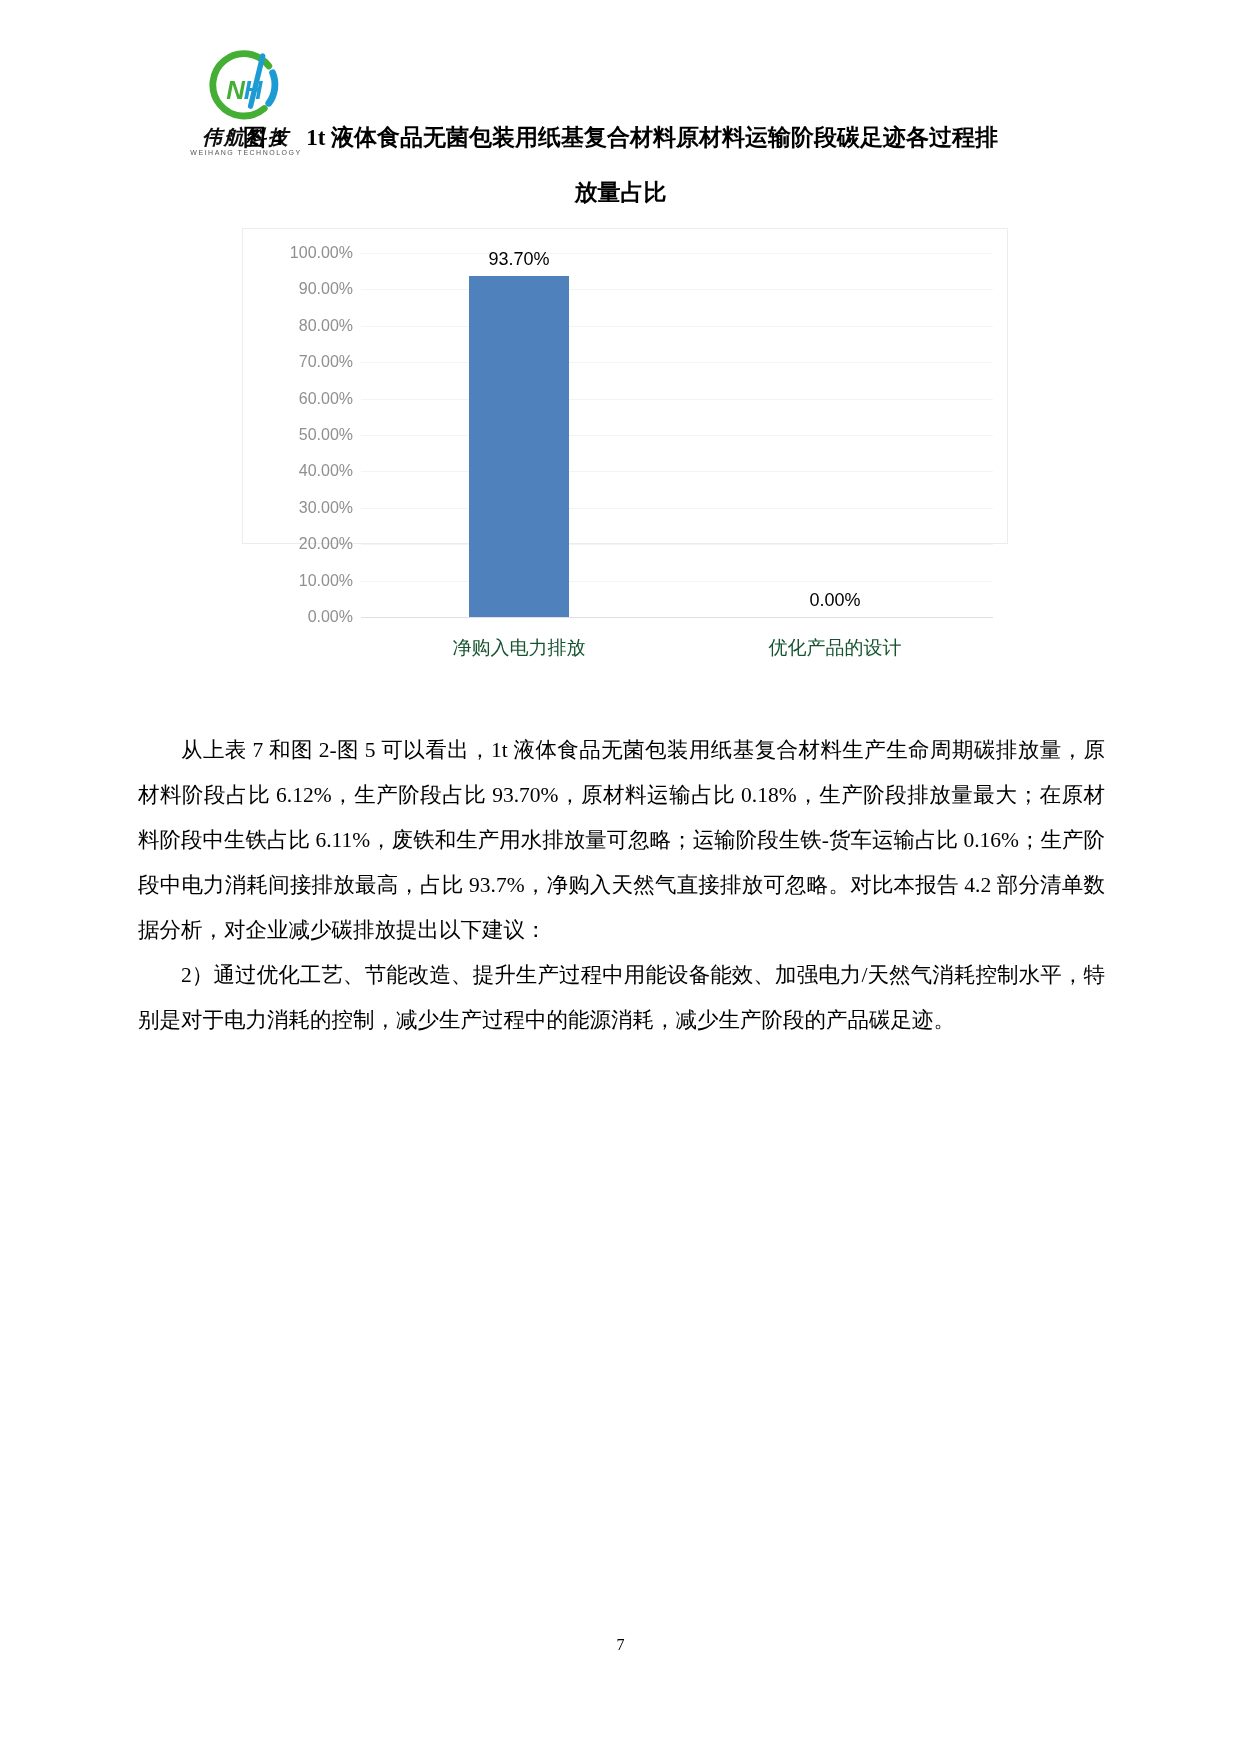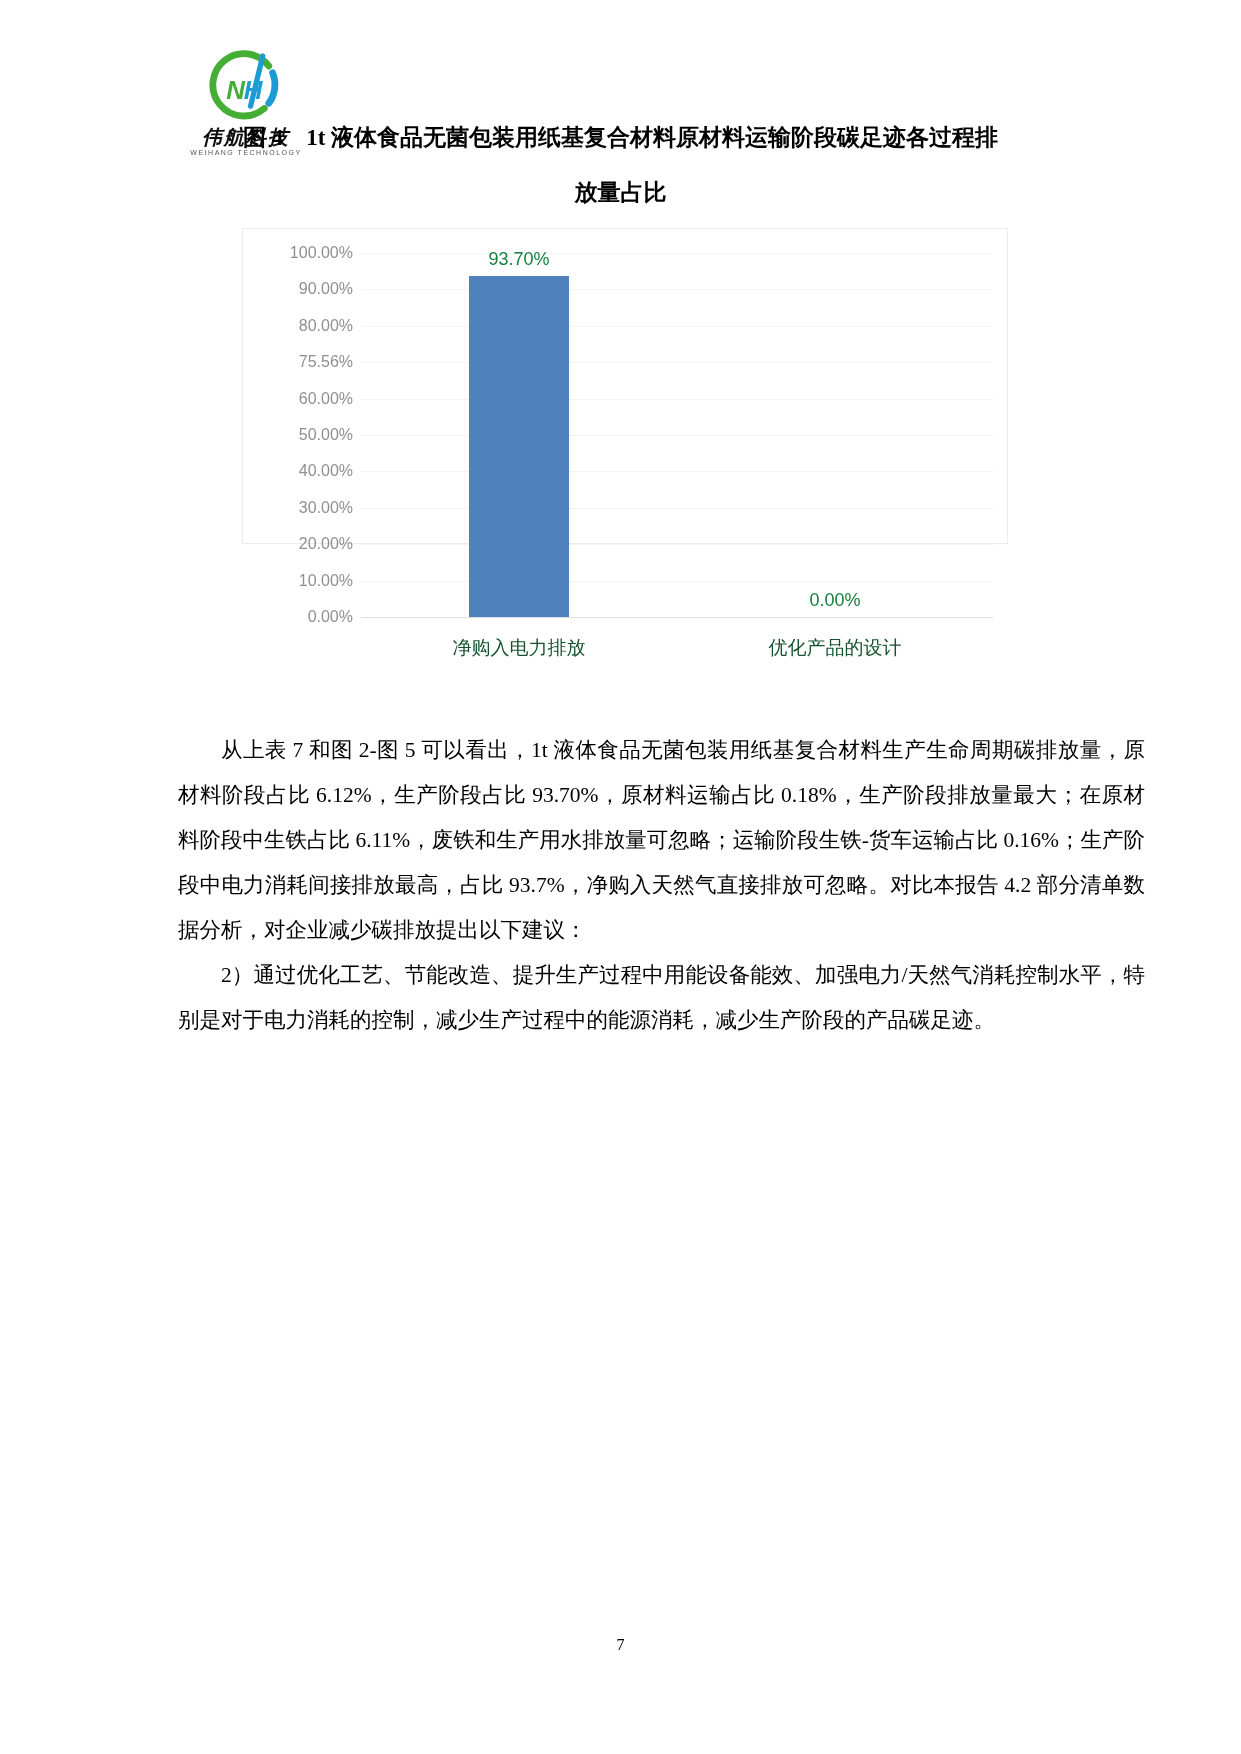--- a/index.html
+++ b/index.html
@@ -30,28 +30,28 @@
   .chart-yaxis { position:absolute; left:0; top:24px; width:110px; height:364px; }
   .ytick { position:absolute; right:0; transform:translateY(-50%); white-space:nowrap;
            font-family:"Liberation Sans","DejaVu Sans",sans-serif; font-size:16px; color:#8f8f8f; }
   .chart-plot { position:absolute; left:118px; top:24px; width:632px; height:364px; }
   .gridline { position:absolute; left:0; width:100%; height:1px; background:#f4f4f4; }
   .gridline.baseline { background:#e0e0e0; }
   .slots { position:absolute; left:0; top:0; width:100%; height:100%; display:flex; }
   .slot { position:relative; flex:1; height:100%; }
   .bar { position:absolute; left:50%; transform:translateX(-50%); bottom:0; width:100px; }
   .value-label { position:absolute; left:50%; transform:translateX(-50%); white-space:nowrap;
-                 font-family:"Liberation Sans","DejaVu Sans",sans-serif; font-size:18px; color:#15803d; }
+                 font-family:"Liberation Sans","DejaVu Sans",sans-serif; font-size:18px; color:#000000; }
   .chart-cats { position:absolute; left:118px; top:406px; width:632px; display:flex; }
   .cat { flex:1; text-align:center; font-size:19px; color:#14532d;
          font-family:"Liberation Sans","DejaVu Sans",sans-serif; }
 
   
   .body-text { position:absolute; left:138px; top:728px; width:967px;
-               font-size:21.5px; line-height:45px; text-align:justify;margin-left:40px; }
+               font-size:21.5px; line-height:45px; text-align:justify; }
   .body-text p { text-indent:2em; }
 
   
   .page-num { position:absolute; left:0; top:1636px; width:100%; text-align:center;
               font-size:16px; color:#000; }
 </style>
 </head>
 <body>
 
 <div class="page">
@@ -71,21 +71,21 @@
   <div class="fig4-title">
     <div>图 4　1t 液体食品无菌包装用纸基复合材料原材料运输阶段碳足迹各过程排</div>
     <div>放量占比</div>
   </div>
 
   <div class="chart">
     <div class="chart-yaxis">
         <div class="ytick" style="top: 0%;">100.00%</div>
         <div class="ytick" style="top: 10%;">90.00%</div>
         <div class="ytick" style="top: 20%;">80.00%</div>
-        <div class="ytick" style="top: 30%;">75.56%</div>
+        <div class="ytick" style="top: 30%;">70.00%</div>
         <div class="ytick" style="top: 40%;">60.00%</div>
         <div class="ytick" style="top: 50%;">50.00%</div>
         <div class="ytick" style="top: 60%;">40.00%</div>
         <div class="ytick" style="top: 70%;">30.00%</div>
         <div class="ytick" style="top: 80%;">20.00%</div>
         <div class="ytick" style="top: 90%;">10.00%</div>
         <div class="ytick" style="top: 100%;">0.00%</div>
       </div>
     <div class="chart-plot">
         <div class="gridline" style="top: 0%;"></div>

